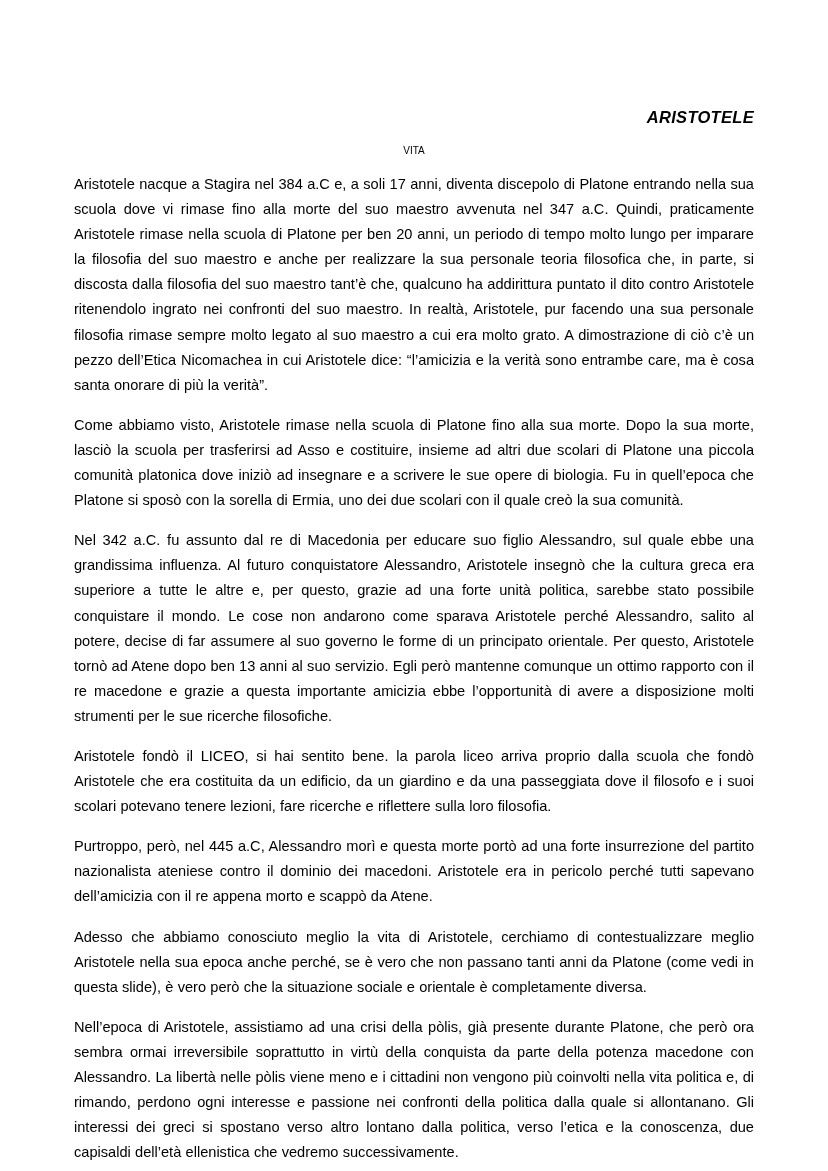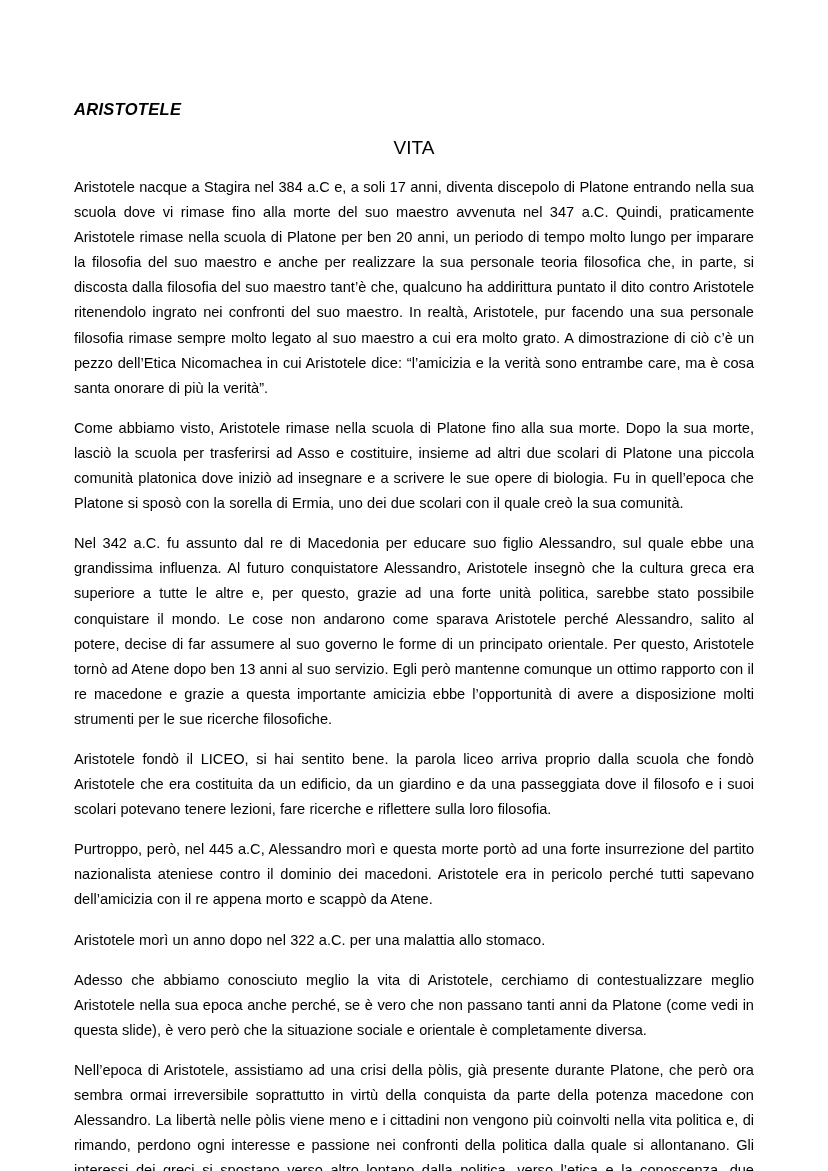--- a/index.html
+++ b/index.html
@@ -15,30 +15,30 @@
     -webkit-font-smoothing: antialiased;
   }
   .page {
     box-sizing: border-box;
     width: 828px;
     min-height: 1171px;
     padding: 96px 74px 20px 74px;
     background: #ffffff;
   }
   .doc-title {
-    text-align: left;
+    text-align: right;
     font-weight: bold;
     font-style: italic;
     font-size: 16.5px;
     letter-spacing: 0.3px;
-    margin: 4px 0 18px 0;
+    margin: 12px 0 18px 0;
   }
   .section-heading {
     text-align: center;
-    font-size: 19px;
+    font-size: 10px;
     margin: 0 0 16px 0;
   }
   .para {
     text-align: justify;
     font-size: 14.6px;
     line-height: 1.72;
     margin: 8px 0 15px 0;
     word-spacing: 0.2px;
   }
   .para:last-child {
@@ -52,17 +52,16 @@
 
   <h1 class="doc-title">ARISTOTELE</h1>
 
   <div class="section-heading">VITA</div>
 
   <p class="para">Aristotele nacque a Stagira nel 384 a.C e, a soli 17 anni, diventa discepolo di Platone entrando nella sua scuola dove vi rimase fino alla morte del suo maestro avvenuta nel 347 a.C. Quindi, praticamente Aristotele rimase nella scuola di Platone per ben 20 anni, un periodo di tempo molto lungo per imparare la filosofia del suo maestro e anche per realizzare la sua personale teoria filosofica che, in parte, si discosta dalla filosofia del suo maestro tant’è che, qualcuno ha addirittura puntato il dito contro Aristotele ritenendolo ingrato nei confronti del suo maestro. In realtà, Aristotele, pur facendo una sua personale filosofia rimase sempre molto legato al suo maestro a cui era molto grato. A dimostrazione di ciò c’è un pezzo dell’Etica Nicomachea in cui Aristotele dice: “l’amicizia e la verità sono entrambe care, ma è cosa santa onorare di più la verità”.</p>
   <p class="para">Come abbiamo visto, Aristotele rimase nella scuola di Platone fino alla sua morte. Dopo la sua morte, lasciò la scuola per trasferirsi ad Asso e costituire, insieme ad altri due scolari di Platone una piccola comunità platonica dove iniziò ad insegnare e a scrivere  le sue opere di biologia. Fu in quell’epoca che Platone si sposò con la sorella di Ermia, uno dei due scolari con il quale creò la sua comunità.</p>
   <p class="para">Nel 342 a.C. fu assunto dal re di Macedonia per educare suo figlio Alessandro, sul quale ebbe una grandissima influenza. Al futuro conquistatore Alessandro, Aristotele insegnò che la cultura greca era superiore a tutte le altre e, per questo, grazie ad una forte unità politica, sarebbe stato possibile conquistare il mondo. Le cose non andarono come sparava Aristotele perché Alessandro, salito al potere, decise di far assumere al suo governo le forme di un principato orientale. Per questo, Aristotele tornò ad Atene dopo ben 13 anni al suo servizio. Egli però mantenne comunque un ottimo rapporto con il re macedone e grazie a questa importante amicizia ebbe l’opportunità di avere a disposizione molti strumenti per le sue ricerche filosofiche.</p>
   <p class="para">Aristotele fondò il LICEO, si hai sentito bene. la parola liceo arriva proprio dalla scuola che fondò Aristotele che era costituita da un edificio, da un giardino e da una passeggiata dove il filosofo e i suoi scolari potevano tenere lezioni, fare ricerche e riflettere sulla loro filosofia.</p>
   <p class="para">Purtroppo, però, nel 445 a.C, Alessandro morì e questa morte portò ad una forte insurrezione del partito nazionalista ateniese contro il dominio dei macedoni. Aristotele era in pericolo perché tutti sapevano dell’amicizia con il re appena morto e scappò da Atene.</p>
-  <p class="para">Aristotele morì un anno dopo nel 322 a.C. per una malattia allo stomaco.</p>
   <p class="para">Adesso che abbiamo conosciuto meglio la vita di Aristotele, cerchiamo di contestualizzare meglio Aristotele nella sua epoca anche perché, se è vero che non passano tanti anni da Platone (come vedi in questa slide), è vero però che la situazione sociale e orientale è completamente diversa.</p>
   <p class="para">Nell’epoca di Aristotele, assistiamo ad una crisi della pòlis, già presente durante Platone, che però ora sembra ormai irreversibile soprattutto in virtù della conquista da parte della potenza macedone con Alessandro. La libertà nelle pòlis viene meno e i cittadini non vengono più coinvolti nella vita politica e, di rimando, perdono ogni interesse e passione nei confronti della politica dalla quale si allontanano. Gli interessi dei greci si spostano verso altro lontano dalla politica, verso l’etica e la conoscenza, due capisaldi dell’età ellenistica che vedremo successivamente.</p>
 
 </div>
 
 </body></html>

